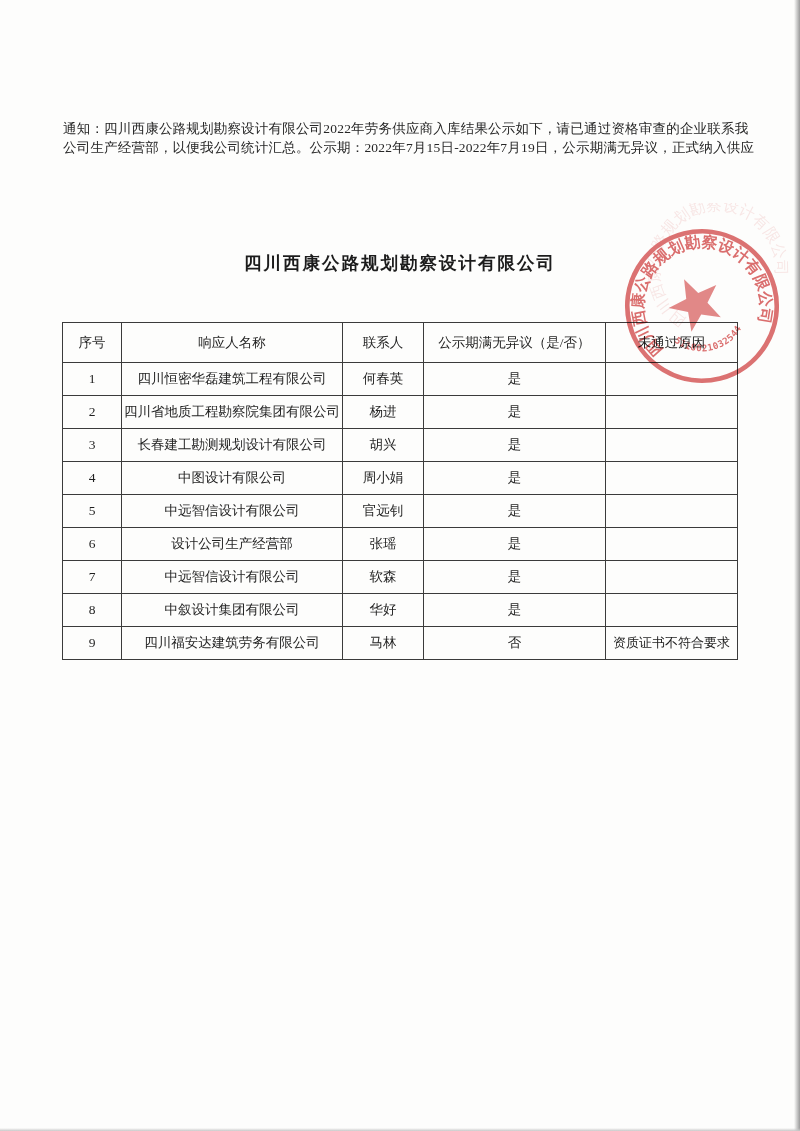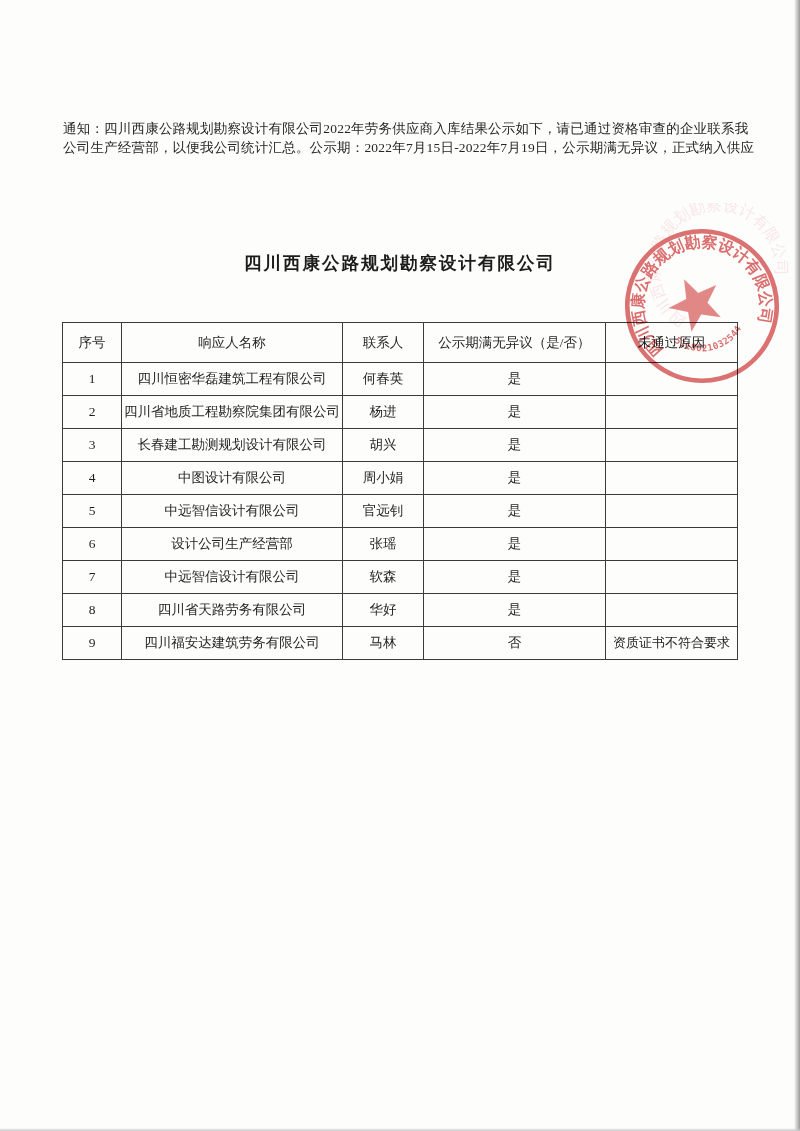--- a/index.html
+++ b/index.html
@@ -136,21 +136,21 @@
         </tr>
         <tr>
           <td>7</td>
           <td>中远智信设计有限公司</td>
           <td>软森</td>
           <td>是</td>
           <td class="reason"></td>
         </tr>
         <tr>
           <td>8</td>
-          <td>四川省天路劳务有限公司</td>
+          <td>中叙设计集团有限公司</td>
           <td>华好</td>
           <td>是</td>
           <td class="reason"></td>
         </tr>
         <tr>
           <td>9</td>
           <td>四川福安达建筑劳务有限公司</td>
           <td>马林</td>
           <td>否</td>
           <td class="reason">资质证书不符合要求</td>

